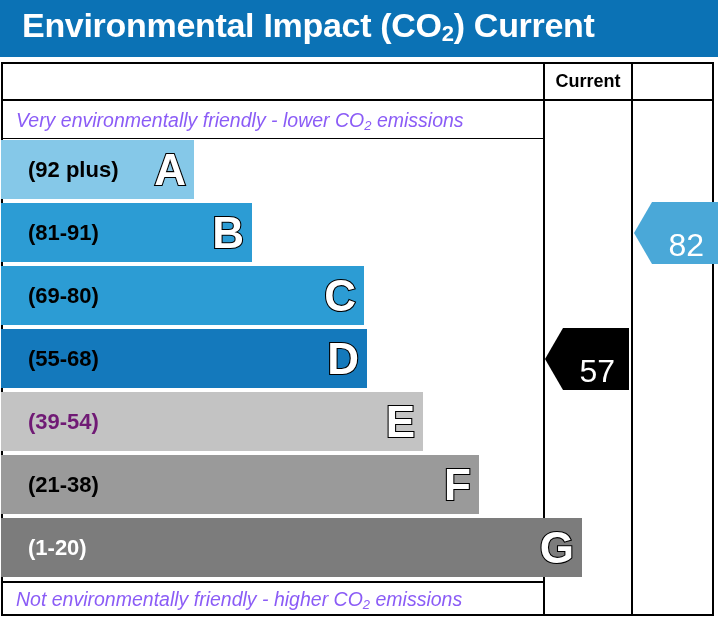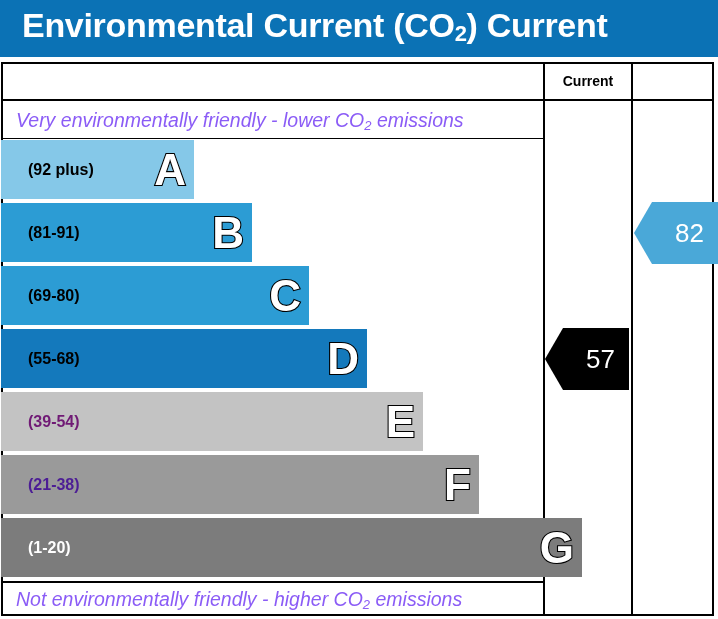--- a/index.html
+++ b/index.html
@@ -99,21 +99,21 @@
     background: #000000;
   }
 
   
   .col-head {
     position: absolute;
     top: 66px;
     height: 30px;
     line-height: 30px;
     text-align: center;
-    font-size: 14px;
+    font-size: 18px;
     font-weight: bold;
     color: #000000;
   }
   .col-head.current { left: 545px; width: 86px; }
   .col-head.potential { left: 633px; width: 84px; }
 
   
   .caption {
     position: absolute;
     left: 16px;
@@ -136,21 +136,21 @@
     position: absolute;
     left: 1px;
     height: 59px;
   }
   .band-range {
     position: absolute;
     left: 27px;
     top: 0;
     height: 59px;
     line-height: 59px;
-    font-size: 16px;
+    font-size: 22px;
     font-weight: bold;
     white-space: nowrap;
   }
   .band-letter {
     position: absolute;
     right: 8px;
     top: 50%;
     transform: translateY(-50%);
     font-size: 44px;
     font-weight: bold;
@@ -163,37 +163,37 @@
 
   
   .rating-arrow {
     position: absolute;
     height: 62px;
     clip-path: polygon(0% 50%, 18px 0%, 100% 0%, 100% 100%, 18px 100%);
   }
   .rating-arrow .val {
     position: absolute;
     right: 14px;
-    top: 0;
+    top: 12px;
     height: 62px;
     line-height: 62px;
-    font-size: 26px;
+    font-size: 32px;
     color: #ffffff;
     font-weight: normal;
   }
   .rating-arrow.current  { left: 545px; width: 84px; }
   .rating-arrow.potential{ left: 634px; width: 84px; }
 </style>
 </head>
 <body>
 
 <div id="epc">
 
   <div class="title-bar">
-    <div class="title-text"><span>Environmental Current (CO</span><sub>2</sub><span>) Current</span></div>
+    <div class="title-text"><span>Environmental Impact (CO</span><sub>2</sub><span>) Current</span></div>
   </div>
 
   <div class="table-frame"></div>
   <div class="hline-header"></div>
   <div class="hline-topcap"></div>
   <div class="hline-bottom"></div>
   <div class="vline current"></div>
   <div class="vline potential"></div>
 
   <div class="col-head current">Current</div>
@@ -202,34 +202,34 @@
 
   <div id="bands-container">
       <div class="band" style="top: 140px; width: 193px; background: rgb(133, 200, 232);">
         <span class="band-range" style="color: rgb(0, 0, 0);">(92 plus)</span>
         <span class="band-letter">A</span>
       </div>
       <div class="band" style="top: 203px; width: 251px; background: rgb(44, 156, 212);">
         <span class="band-range" style="color: rgb(0, 0, 0);">(81-91)</span>
         <span class="band-letter">B</span>
       </div>
-      <div class="band" style="top: 266px; width: 308px; background: rgb(44, 156, 212);">
+      <div class="band" style="top: 266px; width: 363px; background: rgb(44, 156, 212);">
         <span class="band-range" style="color: rgb(0, 0, 0);">(69-80)</span>
         <span class="band-letter">C</span>
       </div>
       <div class="band" style="top: 329px; width: 366px; background: rgb(20, 121, 188);">
         <span class="band-range" style="color: #000000;">(55-68)</span>
         <span class="band-letter">D</span>
       </div>
       <div class="band" style="top: 392px; width: 422px; background: rgb(195, 195, 195);">
         <span class="band-range" style="color: #701a75;">(39-54)</span>
         <span class="band-letter">E</span>
       </div>
       <div class="band" style="top: 455px; width: 478px; background: rgb(154, 154, 154);">
-        <span class="band-range" style="color: #4c1d95;">(21-38)</span>
+        <span class="band-range" style="color: #000000;">(21-38)</span>
         <span class="band-letter">F</span>
       </div>
       <div class="band" style="top: 518px; width: 537px; background: rgb(124, 124, 124); padding-left: 44px;">
         <span class="band-range" style="color: rgb(255, 255, 255);">(1-20)</span>
         <span class="band-letter">G</span>
       </div>
     </div>
 
   <div class="rating-arrow current" style="background: #000000; top: 328px;">
     <span class="val">57</span>

